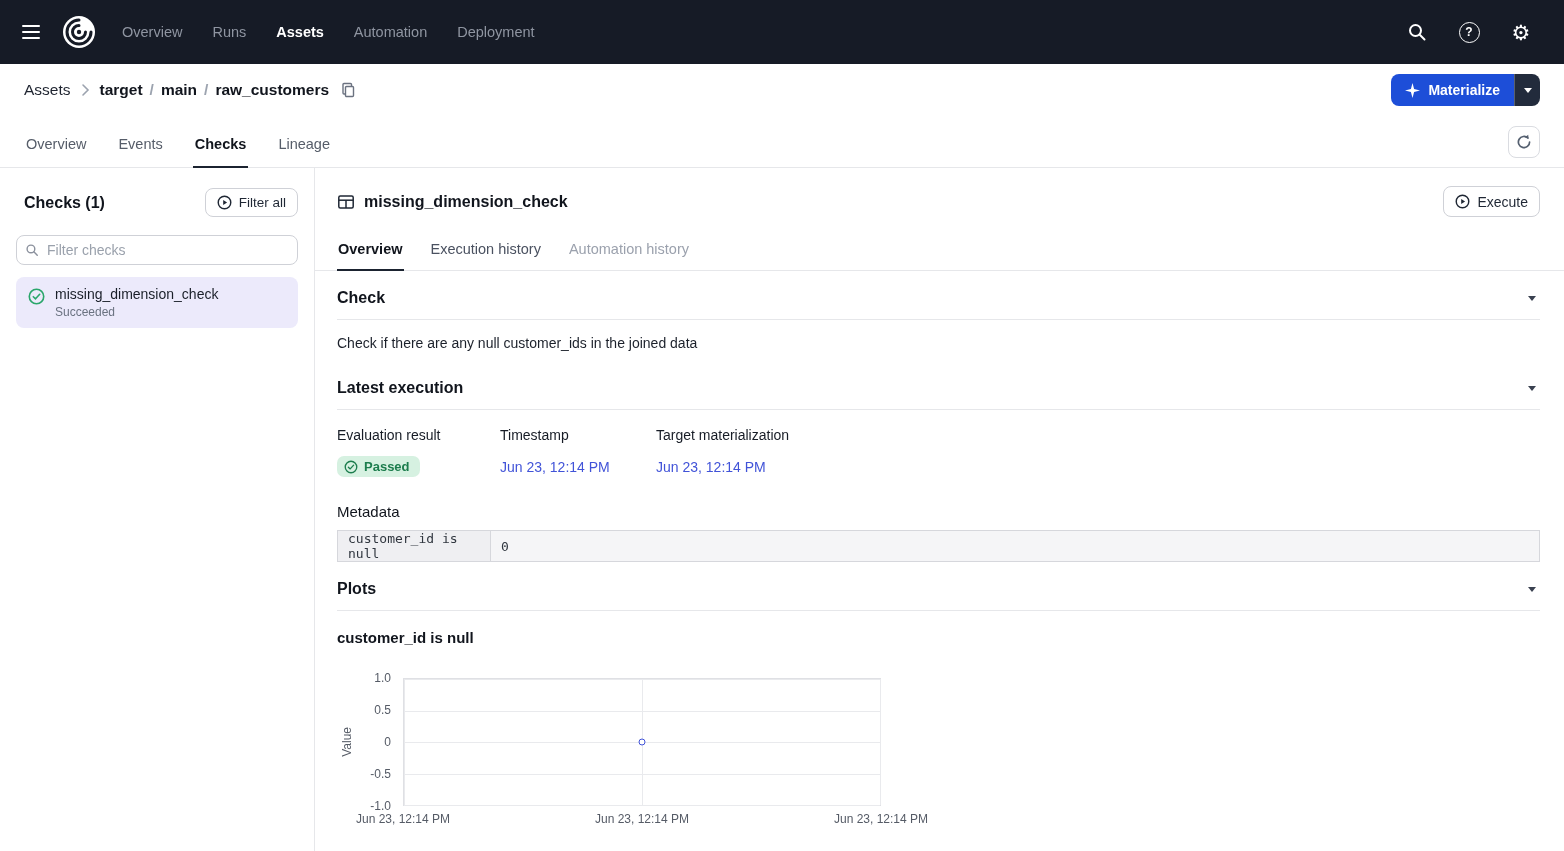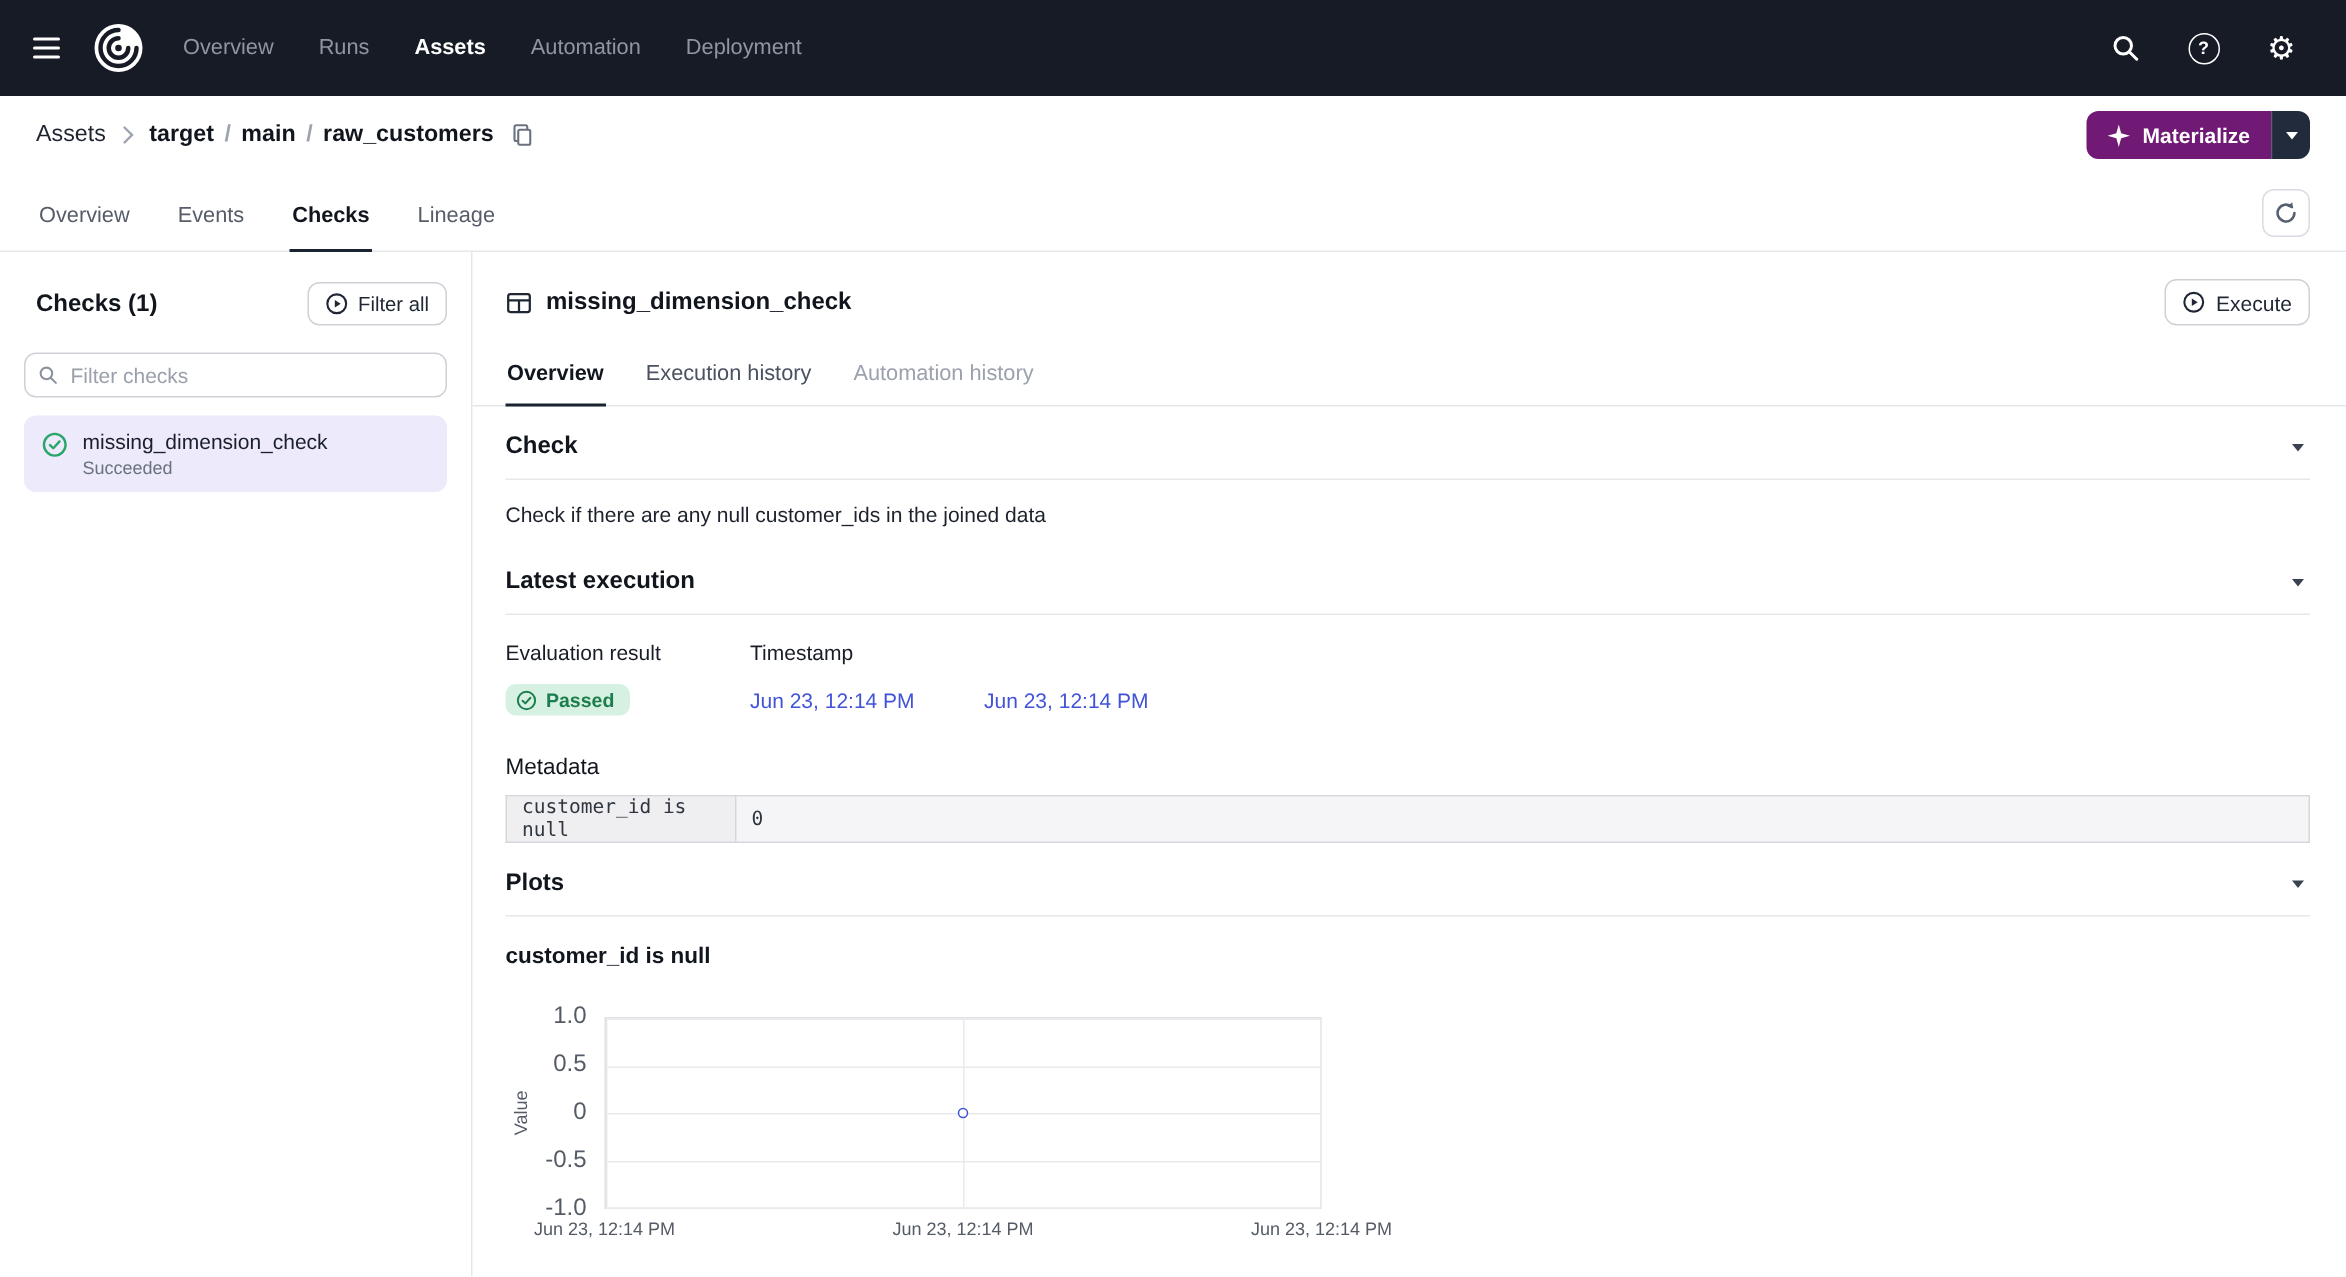--- a/index.html
+++ b/index.html
@@ -38,21 +38,21 @@
   
   .breadcrumb-row{height:52px;display:flex;align-items:center;justify-content:space-between;
     padding:0 24px;flex:0 0 auto;}
   .breadcrumb{display:flex;align-items:center;gap:10px;font-size:15.5px;}
   .crumb-root{color:#1f2430;cursor:pointer;}
   .crumb-chev{color:#9ca3af;display:flex;align-items:center;}
   .crumb-path{font-weight:700;color:#11151d;display:flex;gap:7px;align-items:center;}
   .crumb-sep{color:#9ca3af;font-weight:700;}
   .copy-btn{background:none;border:none;cursor:pointer;display:flex;align-items:center;margin-left:2px;}
   .materialize-split{display:flex;align-items:stretch;height:32px;}
-  .materialize-btn{display:flex;align-items:center;gap:8px;background:#701a75;color:#fff;
+  .materialize-btn{display:flex;align-items:center;gap:8px;background:#1d4ed8;color:#fff;
     border:none;border-radius:8px 0 0 8px;padding:0 14px;font-size:14px;font-weight:600;cursor:pointer;}
   .materialize-caret{width:26px;background:#222b3c;border:none;border-left:1px solid rgba(255,255,255,.25);
     border-radius:0 8px 8px 0;display:flex;align-items:center;justify-content:center;cursor:pointer;}
   .tri-down-white{width:0;height:0;border-left:4px solid transparent;border-right:4px solid transparent;
     border-top:5px solid #fff;}
 
   
   .asset-tabs-row{height:52px;display:flex;align-items:flex-end;padding:0 24px;
     border-bottom:1px solid var(--border);flex:0 0 auto;position:relative;}
   .asset-tabs{display:flex;gap:28px;}
@@ -111,21 +111,21 @@
   .meta-val{background:#f5f5f7;}
   .plot-title{margin-top:18px;font-size:15px;font-weight:700;color:#11151d;}
 
   
   .chart{position:relative;margin-top:26px;width:620px;height:170px;}
   .chart-ylabel{position:absolute;left:2px;top:6px;height:128px;width:16px;
     display:flex;align-items:center;justify-content:center;}
   .chart-ylabel span{writing-mode:vertical-rl;transform:rotate(180deg);
     font-size:12px;color:#555b66;}
   .chart-yticks{position:absolute;left:18px;top:6px;width:42px;height:128px;}
-  .ytick{position:absolute;right:6px;transform:translateY(-50%);font-size:16px;color:#555b66;white-space:nowrap;}
+  .ytick{position:absolute;right:6px;transform:translateY(-50%);font-size:12px;color:#555b66;white-space:nowrap;}
   .chart-plot{position:absolute;left:66px;top:6px;width:478px;height:128px;
     border:1px solid #dfe0e4;background:#fff;}
   .gridline-h{position:absolute;left:0;right:0;height:1px;background:#e9eaed;}
   .gridline-v{position:absolute;top:0;bottom:0;width:1px;background:#e9eaed;}
   .chart-xticks{position:absolute;left:66px;top:140px;width:478px;height:20px;}
   .xtick{position:absolute;transform:translateX(-50%);font-size:12px;color:#555b66;white-space:nowrap;}
   .chart-point{position:absolute;width:7px;height:7px;border:1.7px solid var(--link);
     background:#fff;border-radius:50%;transform:translate(-50%,-50%);}
 </style>
 </head>
@@ -293,20 +293,21 @@
         <div class="section-head">
           <span class="section-title">Latest execution</span>
           <button class="caret-btn">
               <span class="tri-down-dark"></span>
             </button>
         </div>
 
         <div class="exec-grid-head">
           <span>Evaluation result</span>
           <span>Timestamp</span>
+          <span>Target materialization</span>
         </div>
         <div class="exec-grid-vals">
           <span class="badge-passed">
             <svg width="14" height="14" viewBox="0 0 16 16" fill="none">
               <circle cx="8" cy="8" r="6.6" stroke="#1c7d4d" stroke-width="1.5"></circle>
               <path d="M5 8.2 L7.1 10.2 L11 5.9" stroke="#1c7d4d" stroke-width="1.5" fill="none" stroke-linecap="round" stroke-linejoin="round"></path>
             </svg>
             <span>Passed</span>
           </span>
           <a class="ts-link">Jun 23, 12:14 PM</a>

